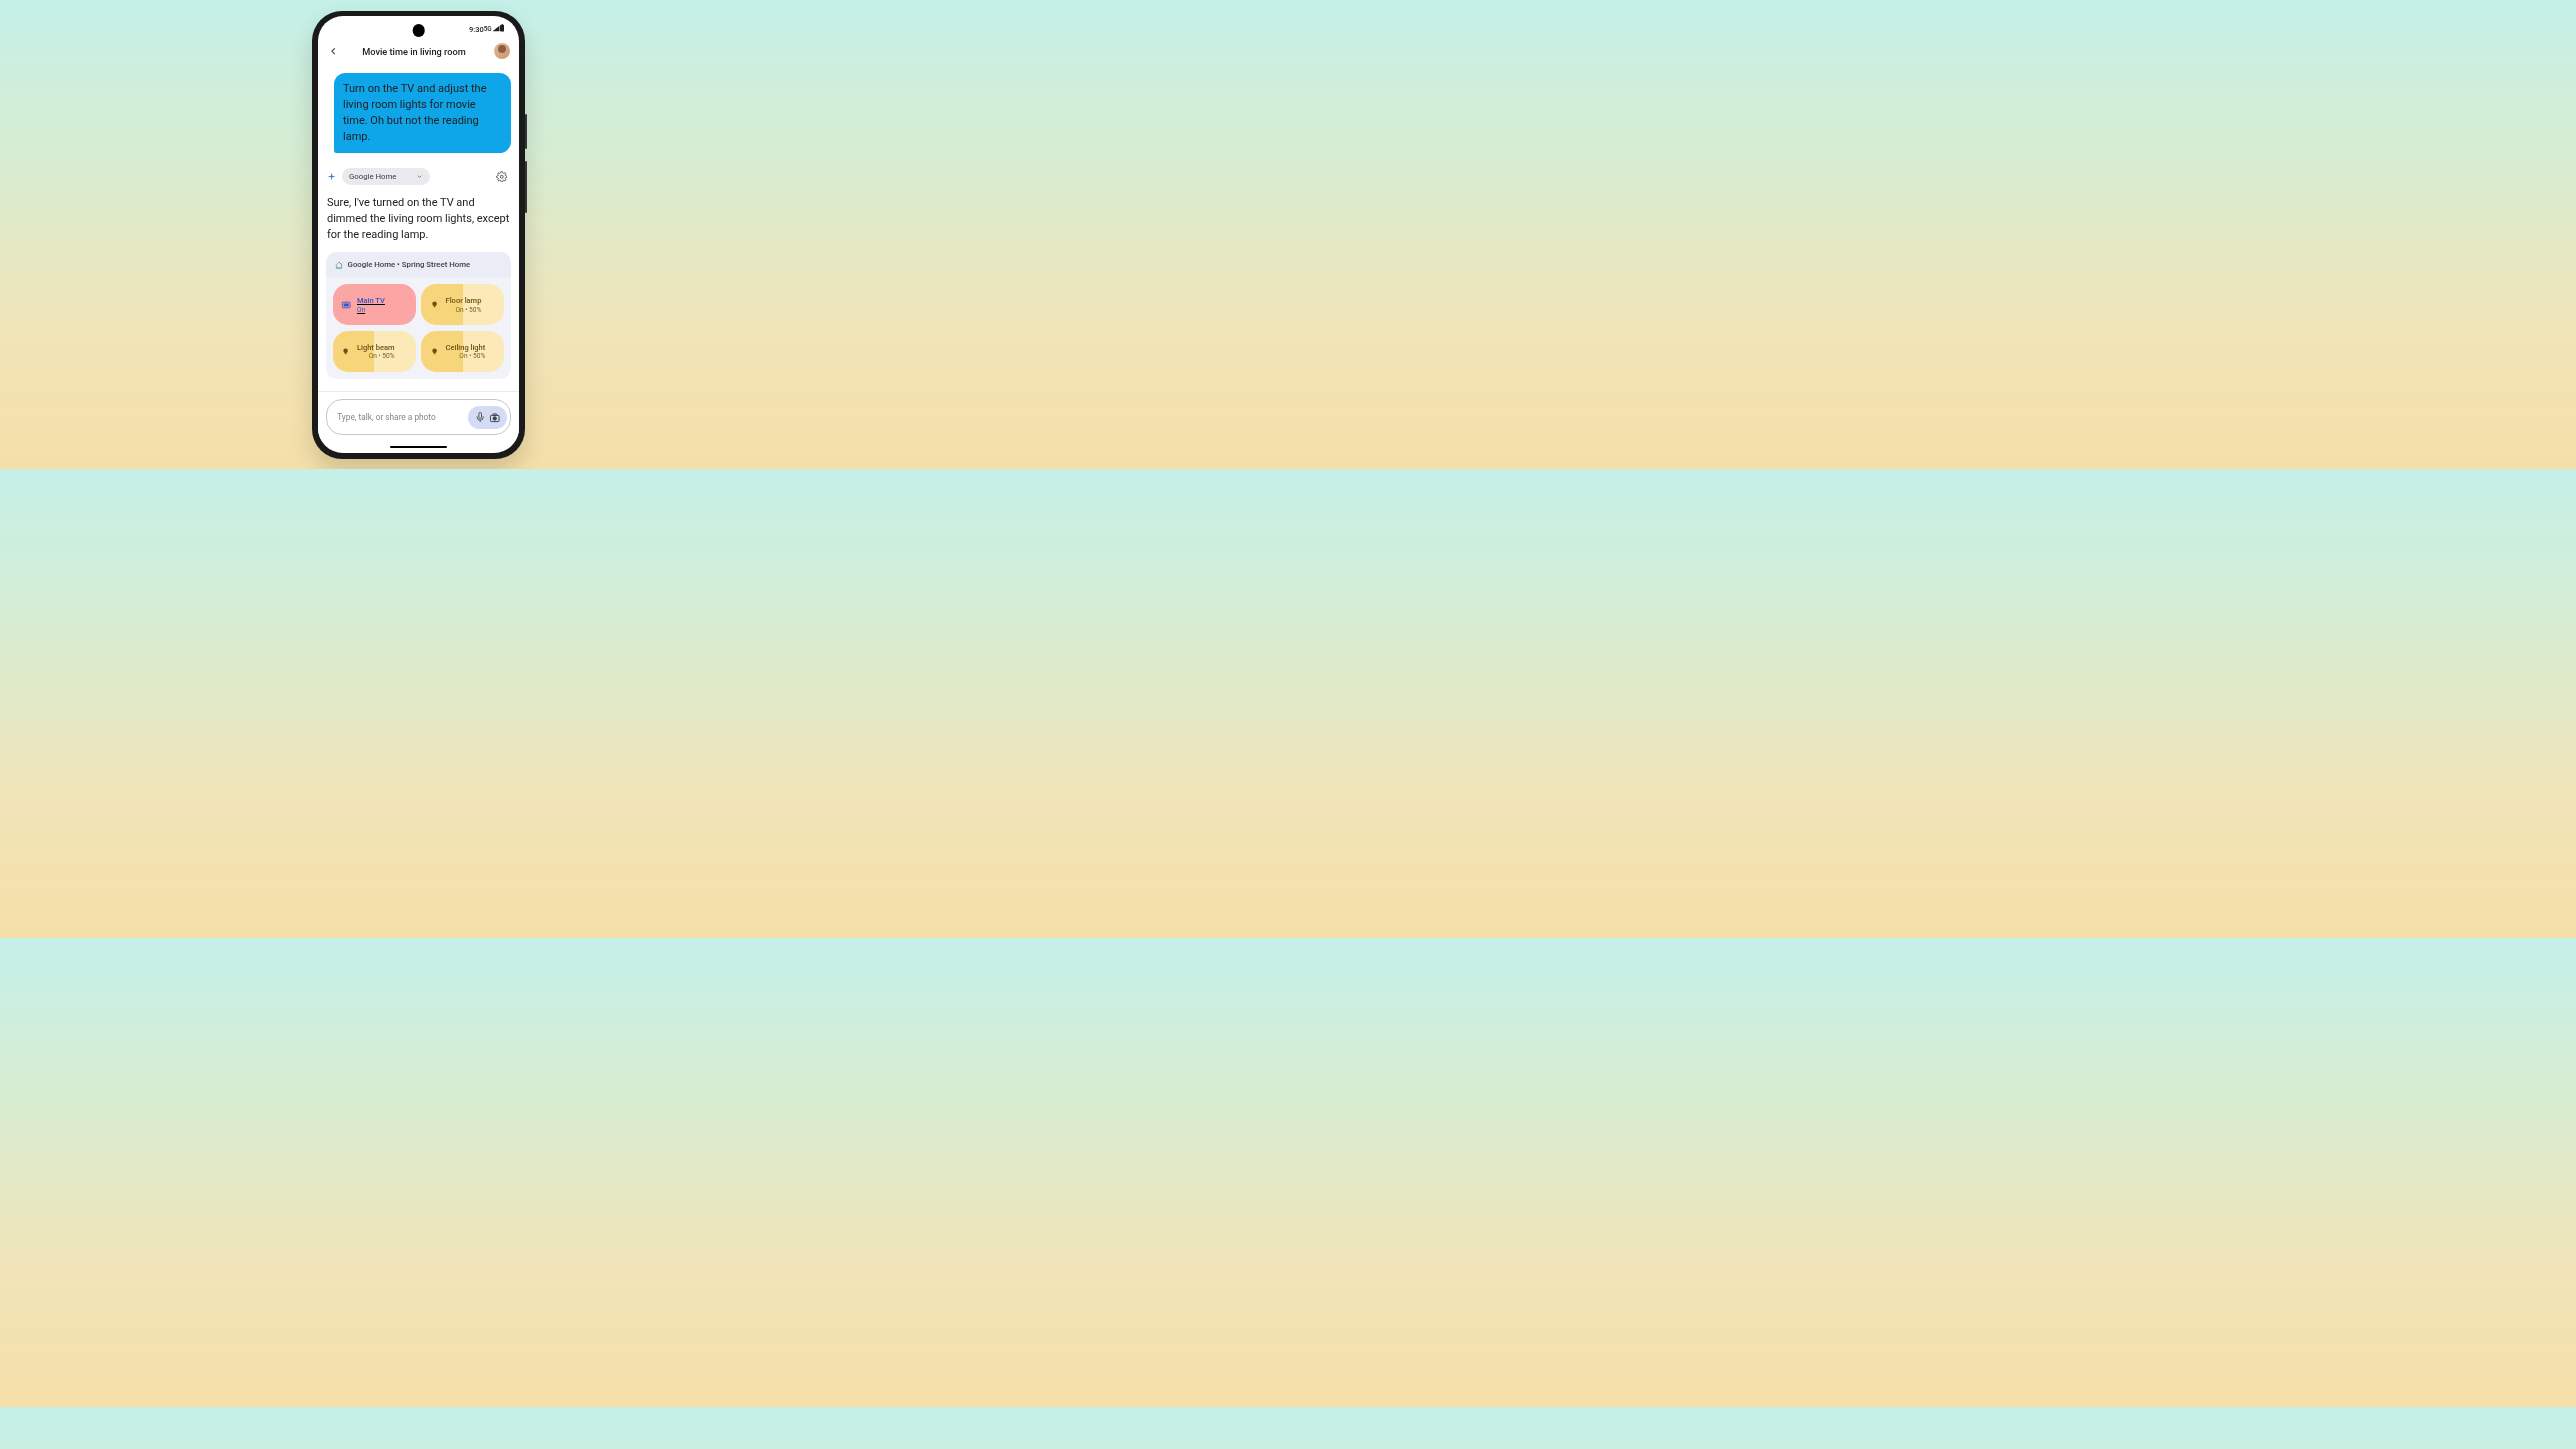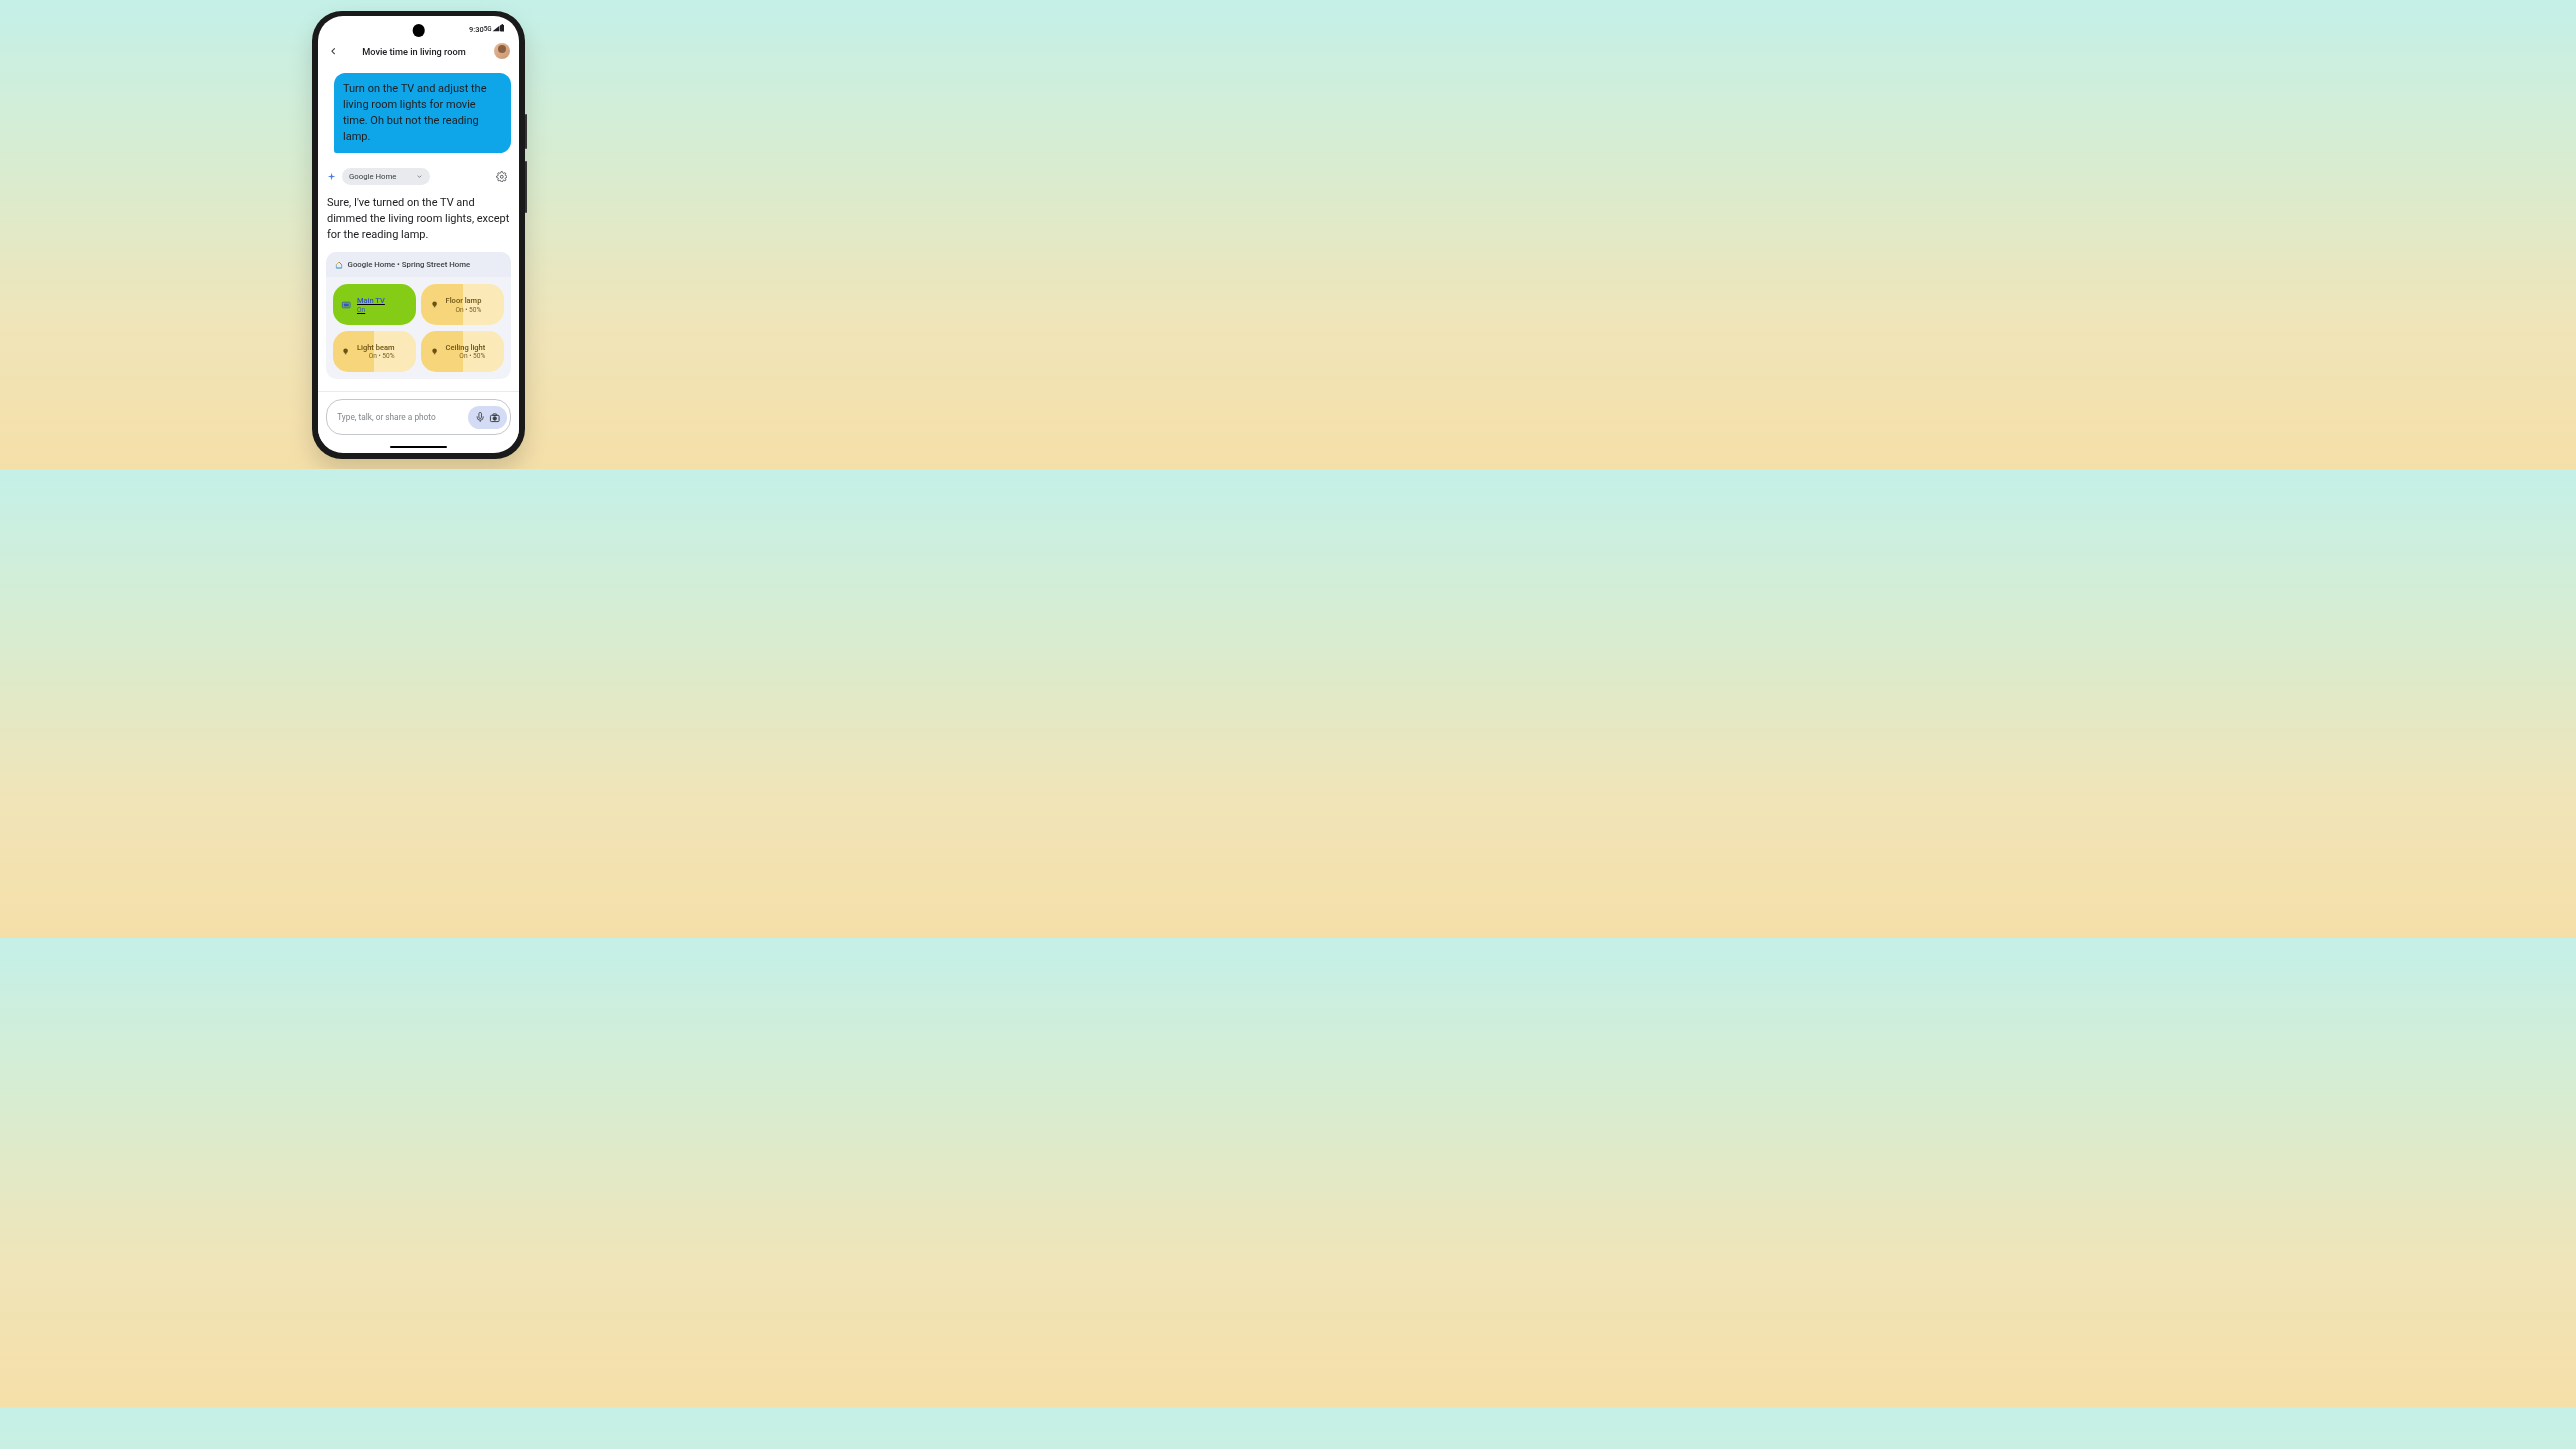--- a/index.html
+++ b/index.html
@@ -146,21 +146,21 @@
     border-radius: 15px;
     height: 41px;
     display: flex;
     align-items: center;
     gap: 5.8px;
     padding: 0 8px;
     position: relative;
     overflow: hidden;
     cursor:pointer;
   }
-  .device-tile.tv { background: #84cc16; text-decoration: underline; }
+  .device-tile.tv { background: #fca5a5; text-decoration: underline; }
   .device-tile.light { background: #fbe9b8; }
   .device-tile.light::before {
     content: "";
     position: absolute;
     left: 0; top:0; bottom:0;
     width: 50%;
     background: #f7d57a;
     border-radius: 15px 0 0 15px;
   }
   .tile-icon { width: 10.4px; height: 10.4px; z-index:1; display:flex; align-items:center; justify-content:center; }

